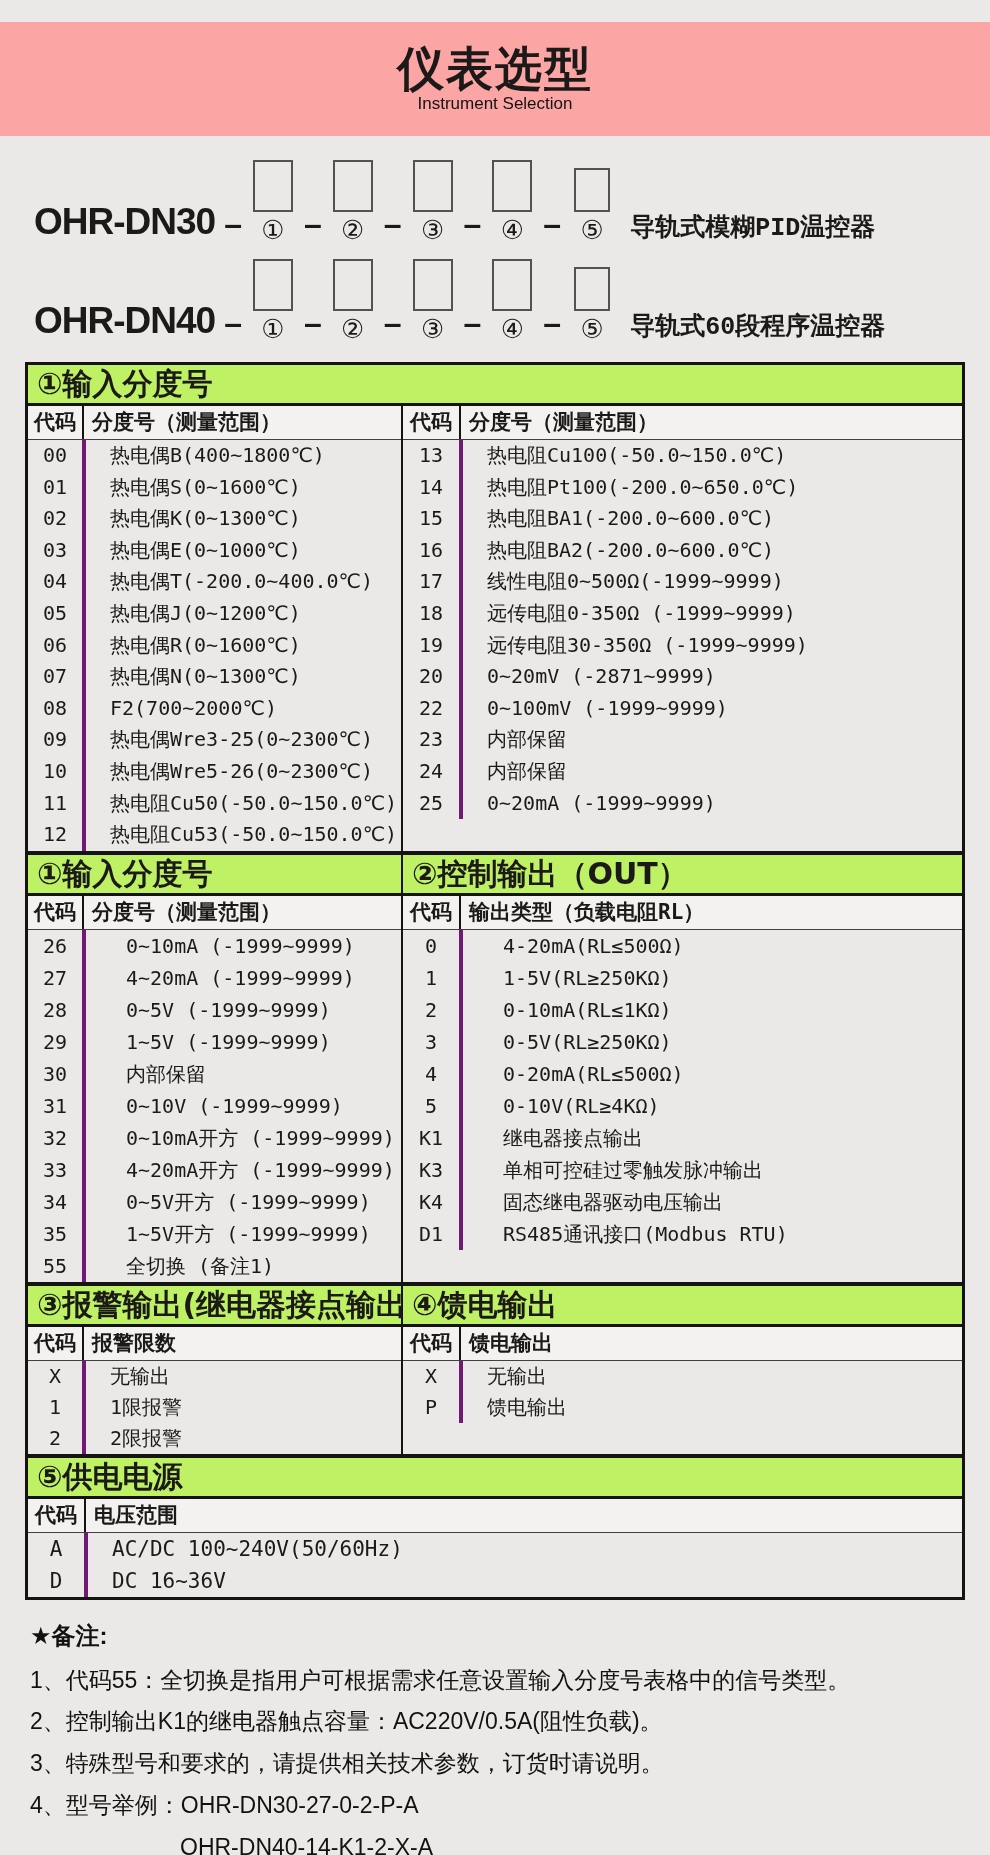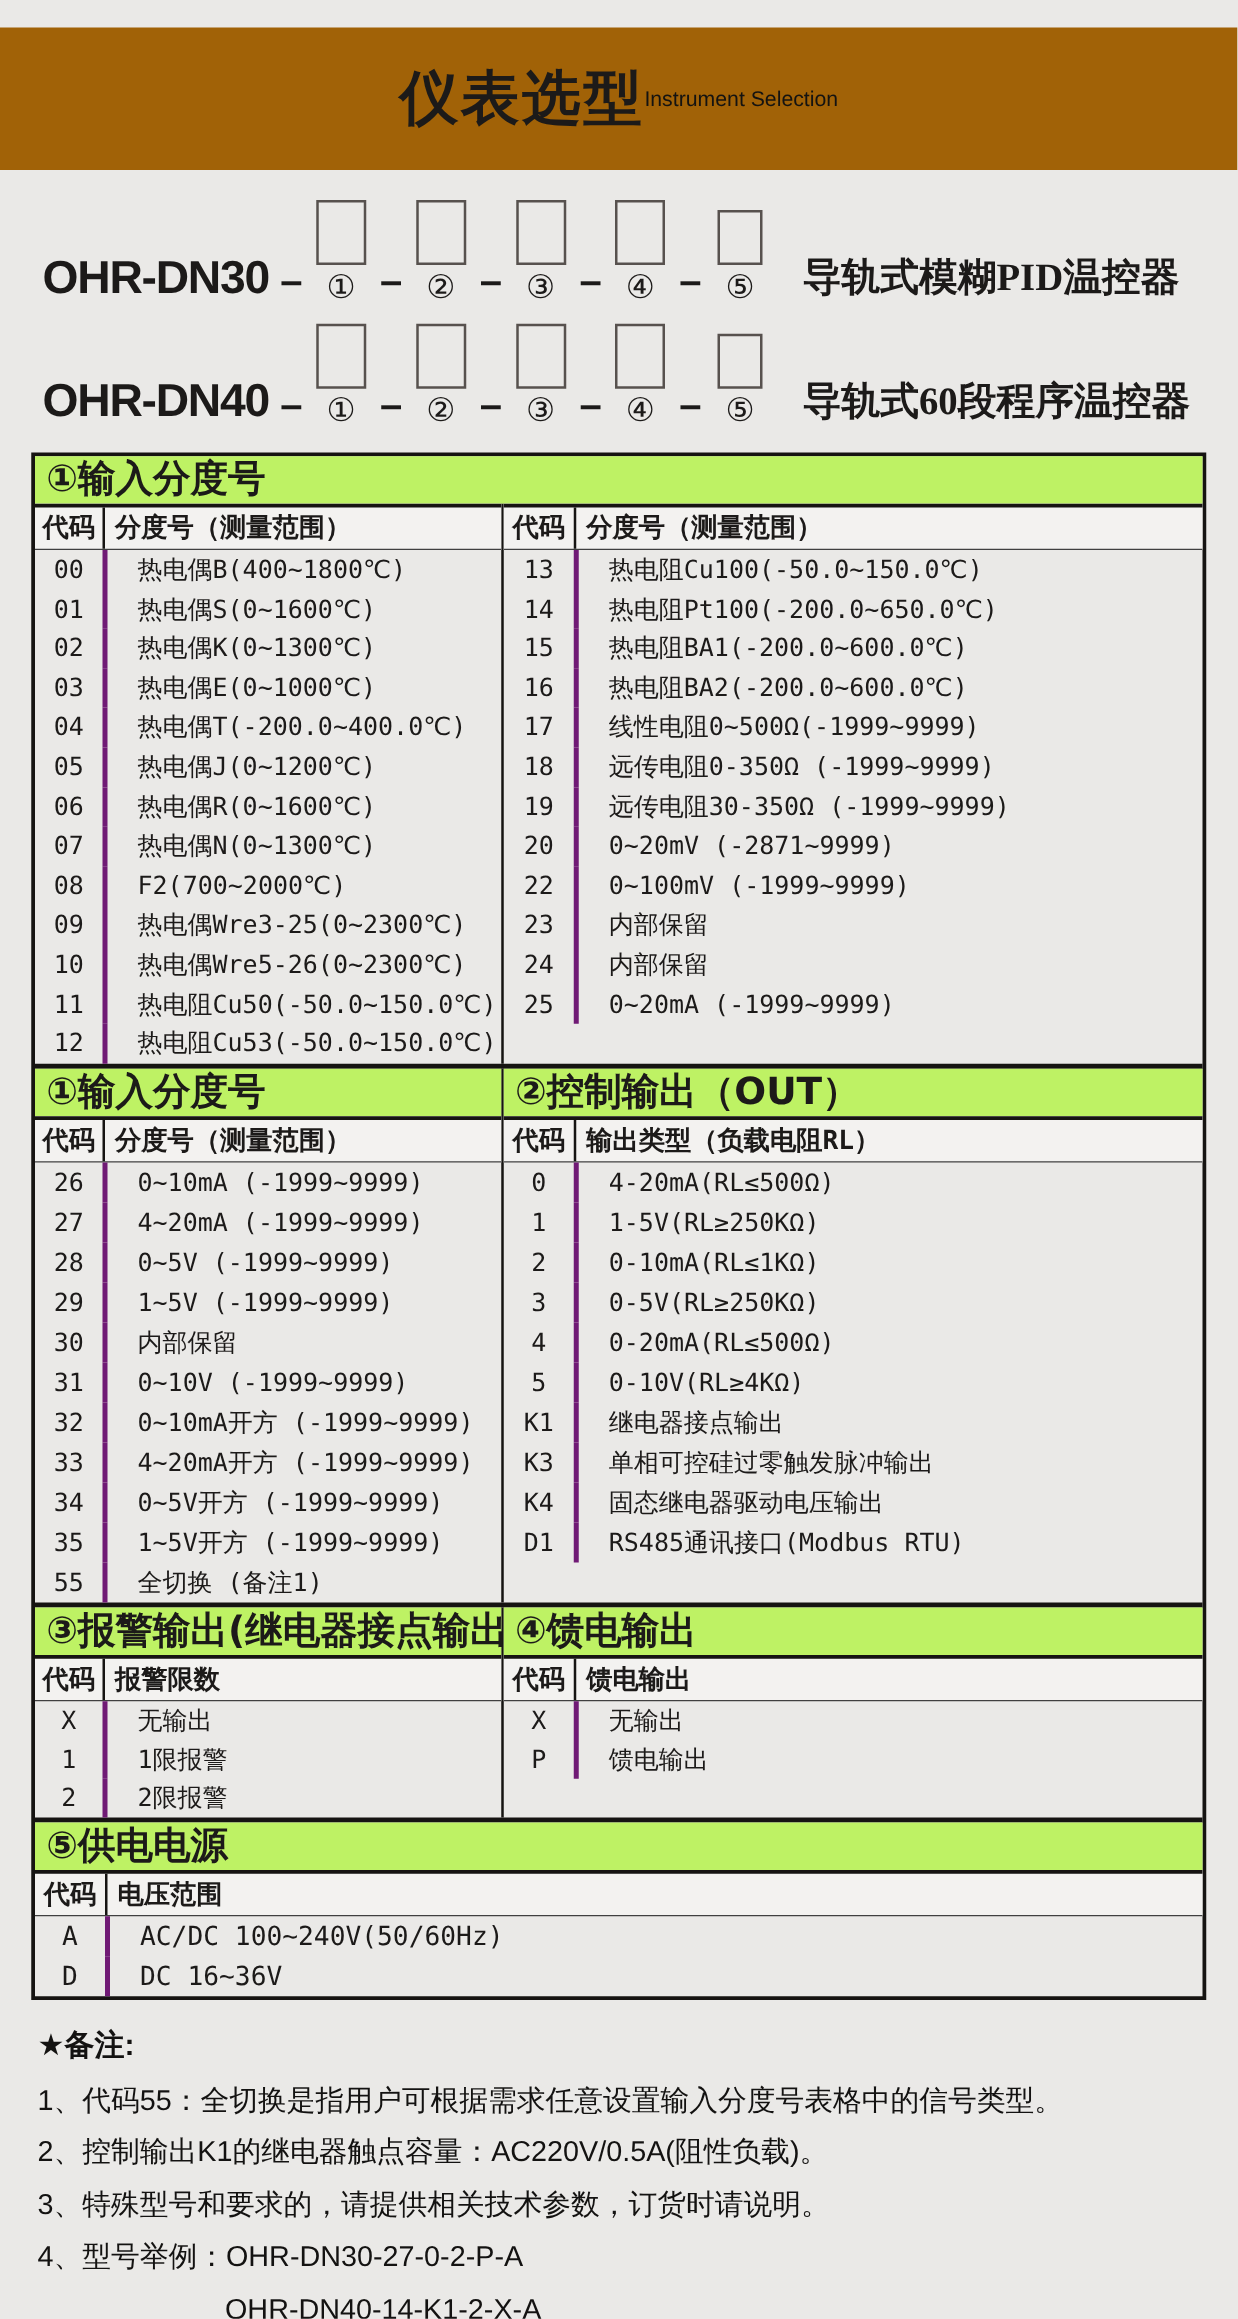--- a/index.html
+++ b/index.html
@@ -6,22 +6,22 @@
   body{
     width:990px;height:1855px;
     background:#eae9e7;
     font-family:"DejaVu Sans Mono","DejaVu Sans",sans-serif;
     color:#1c1a19;
     position:relative;
     overflow:hidden;
   }
   
   .band{
-    margin-top:22px;height:114px;background:#a16207;
-    display:flex;flex-direction:row;align-items:center;justify-content:center;
+    margin-top:22px;height:114px;background:#fca5a5;
+    display:flex;flex-direction:column;align-items:center;justify-content:center;
   }
   .band h1{
     margin:0;font-size:47px;font-weight:bold;letter-spacing:2px;
     font-family:"DejaVu Sans",sans-serif;line-height:1.05;
   }
   .band .sub{
     font-size:17px;font-family:"Liberation Sans",sans-serif;color:#141311;margin-top:1px;
   }
   
   .models{padding:24px 0 0 34px;}
@@ -36,22 +36,22 @@
   }
   .slot{display:flex;flex-direction:column;align-items:center;width:44px;}
   .slot-box{
     width:36px;height:48px;border:2px solid #57514e;background:transparent;
   }
   .slot.small .slot-box{width:32px;height:40px;margin-top:5px;}
   .slot-num{
     font-family:"DejaVu Sans",sans-serif;font-size:26px;margin-top:5px;line-height:1;
   }
   .model-desc{
-    font-family:Liberation Serif, serif;font-weight:bold;font-size:31px;
-    padding-top:12px;margin-left:28px;white-space:nowrap;
+    font-family:Liberation Mono, monospace;font-weight:bold;font-size:25px;
+    padding-top:12px;margin-left:16px;white-space:nowrap;
   }
   
   .sel-table{
     margin:20px 0 0 25px;width:934px;border:3px solid #161412;background:#eae9e7;
   }
   .sec{border-top:4px solid #161412;}
   .sec:first-child{border-top:none;}
   .sec-title{
     height:38px;line-height:38px;background:#bef264;
     font-family:"DejaVu Sans",sans-serif;font-weight:bold;font-size:30px;
@@ -67,21 +67,21 @@
   }
   .sec-title + .col-hdr, .sec-title + .split .col-hdr{border-top:3px solid #161412;}
   .hdr-code{width:54px;flex:none;text-align:center;border-right:2px solid #161412;}
   .half-r .hdr-code, .wide-code .hdr-code{width:56px;}
   .hdr-val{padding-left:8px;flex:1;overflow:hidden;}
   .rows{display:flex;flex-direction:column;}
   .trow{display:flex;height:31.6px;line-height:31.6px;font-size:20px;white-space:nowrap;}
   .c-code{width:54px;flex:none;text-align:center;border-right:4px solid #701a75;}
   .half-r .c-code, .wide-code .c-code{width:56px;}
   .c-val{padding-left:24px;flex:1;overflow:hidden;}
-  .s2 .trow{height:32px;line-height:32px;}
+  .s2 .trow{height:32px;line-height:32px;gap:16px;}
   .s3 .trow{height:31px;line-height:31px;}
   .s5 .trow{height:32px;line-height:32px;font-size:21px;}
   .s5 .col-hdr{border-top:3px solid #161412;}
   
   .notes{
     margin:20px 0 0 30px;font-family:"Liberation Sans","DejaVu Sans",sans-serif;
     font-size:23px;font-weight:500;color:#131211;
   }
   .notes-title{font-weight:bold;font-size:24px;margin-bottom:14px;}
   .note-item{margin-bottom:13px;line-height:1.25;}

